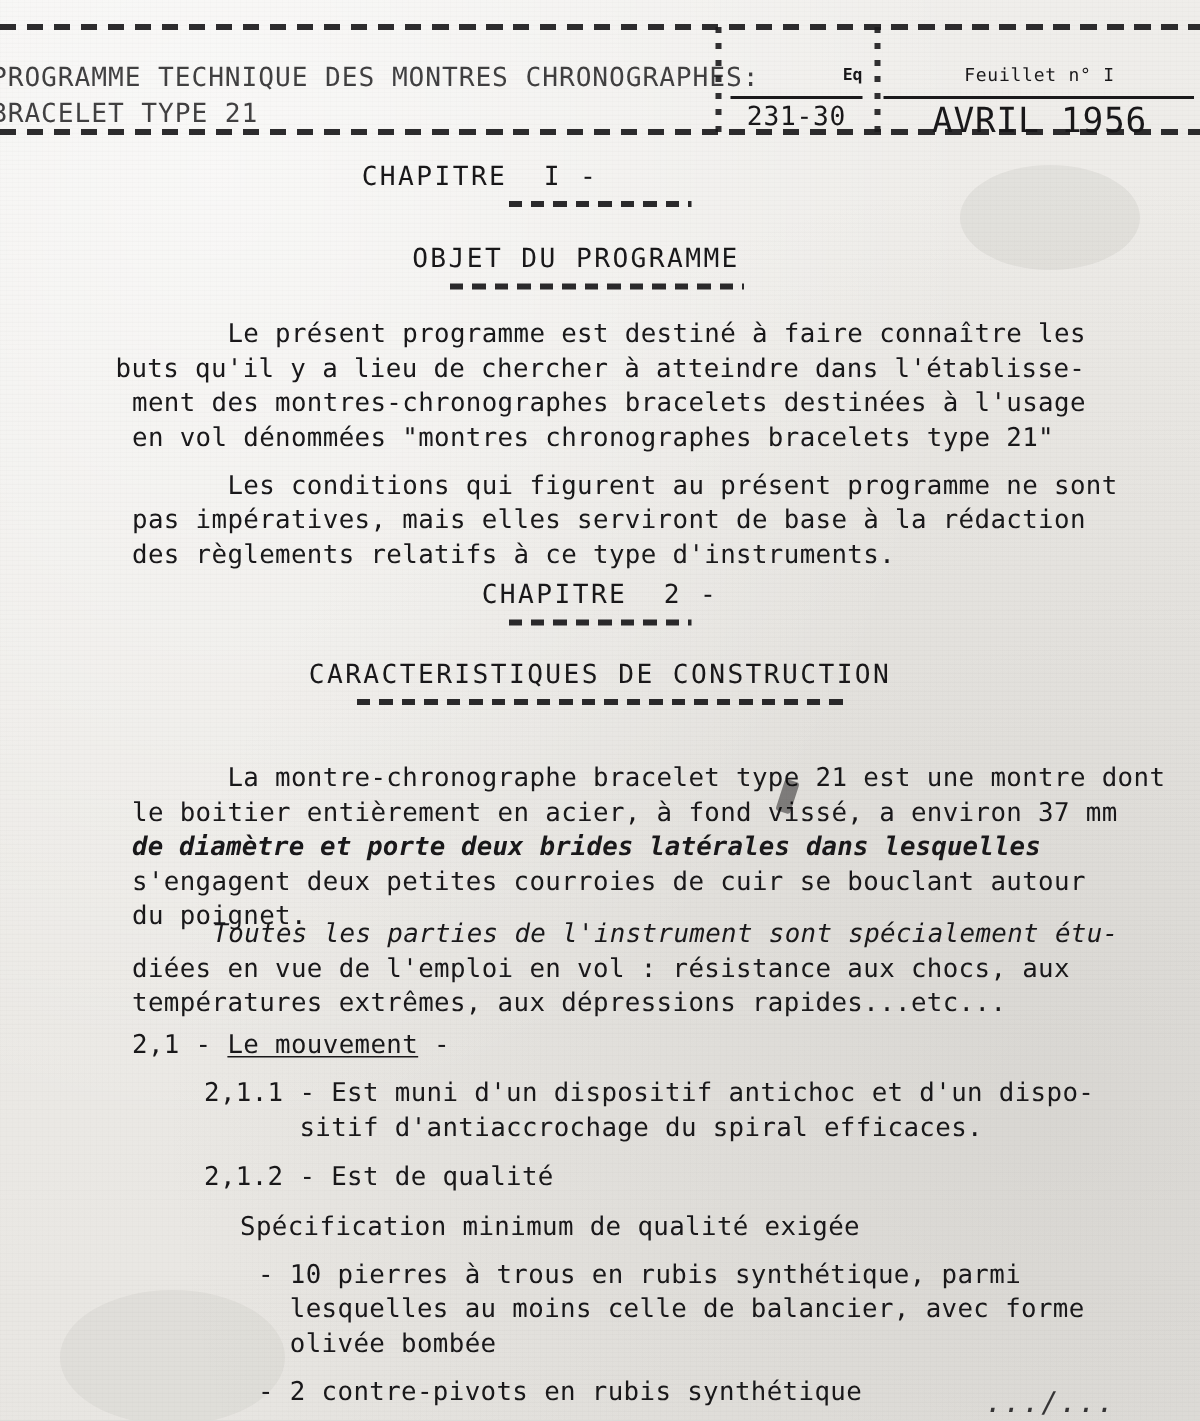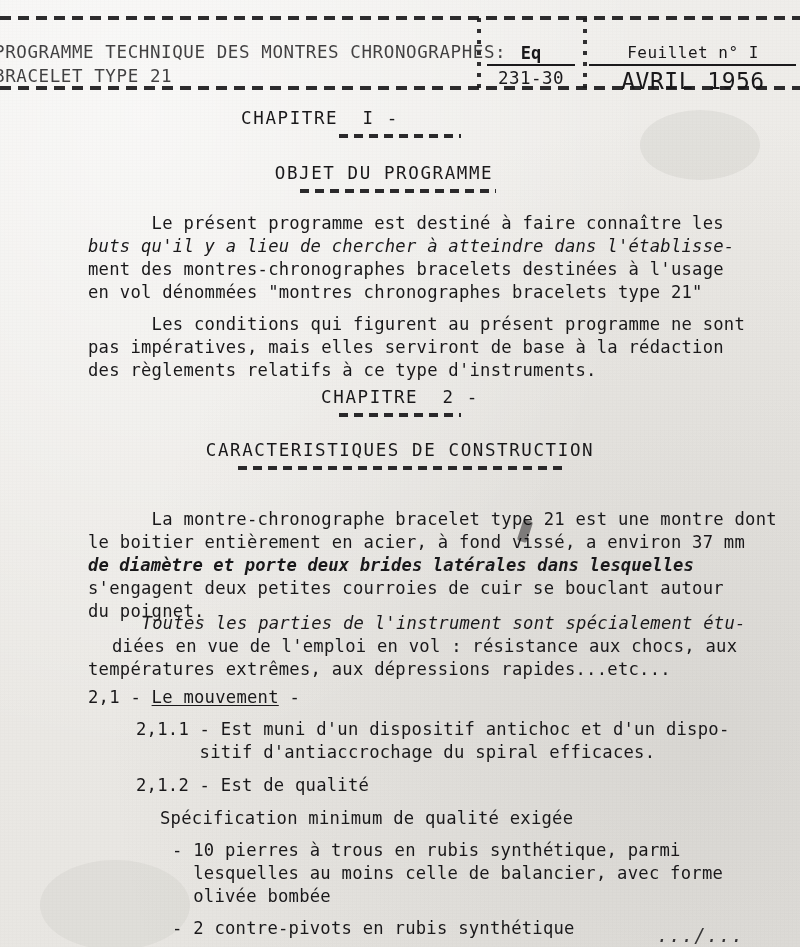--- a/index.html
+++ b/index.html
@@ -84,22 +84,22 @@
     white-space: nowrap;
   }
   .hdr-title-1 { top: 28px; }
   .hdr-title-2 { top: 52px; }
 
   .hdr-eq {
     position: absolute;
     left: 487px;
     top: 29px;
     width: 88px;
-    text-align: center;
-    font-size: 17px;
+    text-align: right;
+    font-size: 11px;
     font-weight: bold;
   }
   .hdr-eq-rule {
     position: absolute;
     left: 487px;
     top: 50px;
     width: 88px;
     height: 2px;
     background: #1b1a1c;
   }
@@ -112,21 +112,21 @@
     font-size: 17.5px;
     letter-spacing: 0.5px;
   }
 
   .hdr-folio {
     position: absolute;
     left: 593px;
     top: 29px;
     width: 200px;
     text-align: center;
-    font-size: 16px;
+    font-size: 12px;
     letter-spacing: 0.5px;
   }
   .hdr-folio-rule {
     position: absolute;
     left: 589px;
     top: 50px;
     width: 207px;
     height: 2px;
     background: #1b1a1c;
   }
@@ -222,42 +222,42 @@
 
   <div class="body">
 
     <div class="row centered heading-line" style="left:0; top:8px; width:640px;">CHAPITRE  I -</div>
     <div class="underdash" style="position:absolute; left:339px; top:34px; width:122px;"></div>
 
     <div class="row centered heading-line" style="left:0; top:63px; width:768px;">OBJET DU PROGRAMME</div>
     <div class="underdash" style="position:absolute; left:300px; top:89px; width:196px;"></div>
 
     <div class="row para" style="left:88px; top:112px;">      Le présent programme est destiné à faire connaître les</div>
-    <div class="row para" style="left:88px; top:135px;font-style:italic;">buts qu'il y a lieu de chercher à atteindre dans l'établisse-</div>
+    <div class="row para" style="left:77px; top:135px;">buts qu'il y a lieu de chercher à atteindre dans l'établisse-</div>
     <div class="row para" style="left:88px; top:158px;">ment des montres-chronographes bracelets destinées à l'usage</div>
     <div class="row para" style="left:88px; top:181px;">en vol dénommées "montres chronographes bracelets type 21"</div>
 
     <div class="row para" style="left:88px; top:213px;">      Les conditions qui figurent au présent programme ne sont</div>
     <div class="row para" style="left:88px; top:236px;">pas impératives, mais elles serviront de base à la rédaction</div>
     <div class="row para" style="left:88px; top:259px;">des règlements relatifs à ce type d'instruments.</div>
 
     <div class="row centered heading-line" style="left:0; top:287px; width:800px;">CHAPITRE  2 -</div>
     <div class="underdash" style="position:absolute; left:339px; top:313px; width:122px;"></div>
 
     <div class="row centered heading-line" style="left:0; top:340px; width:800px;">CARACTERISTIQUES DE CONSTRUCTION</div>
     <div class="underdash" style="position:absolute; left:238px; top:366px; width:325px;"></div>
 
     <div class="row para" style="left:88px; top:408px;">      La montre-chronographe bracelet type 21 est une montre dont</div>
     <div class="row para" style="left:88px; top:431px;">le boitier entièrement en acier, à fond vissé, a environ 37 mm</div>
     <div class="row para ink-heavy" style="left:88px; top:454px;">de diamètre et porte deux brides latérales dans lesquelles</div>
     <div class="row para" style="left:88px; top:477px;">s'engagent deux petites courroies de cuir se bouclant autour</div>
     <div class="row para" style="left:88px; top:500px;">du poignet.</div>
 
     <div class="row para" style="left:78px; top:512px;font-style:italic;">      Toutes les parties de l'instrument sont spécialement étu-</div>
-    <div class="row para" style="left:88px; top:535px;margin-left:24px;">diées en vue de l'emploi en vol : résistance aux chocs, aux</div>
+    <div class="row para" style="left:88px; top:535px;">diées en vue de l'emploi en vol : résistance aux chocs, aux</div>
     <div class="row para" style="left:88px; top:558px;">températures extrêmes, aux dépressions rapides...etc...</div>
 
     <div class="row para" style="left:88px; top:586px;"><span>2,1 - </span><span class="u">Le mouvement</span><span> -</span></div>
 
     <div class="row para" style="left:136px; top:618px;">2,1.1 - Est muni d'un dispositif antichoc et d'un dispo-</div>
     <div class="row para" style="left:136px; top:641px;">      sitif d'antiaccrochage du spiral efficaces.</div>
 
     <div class="row para" style="left:136px; top:674px;">2,1.2 - Est de qualité</div>
     <div class="row para" style="left:160px; top:707px;">Spécification minimum de qualité exigée</div>
 

